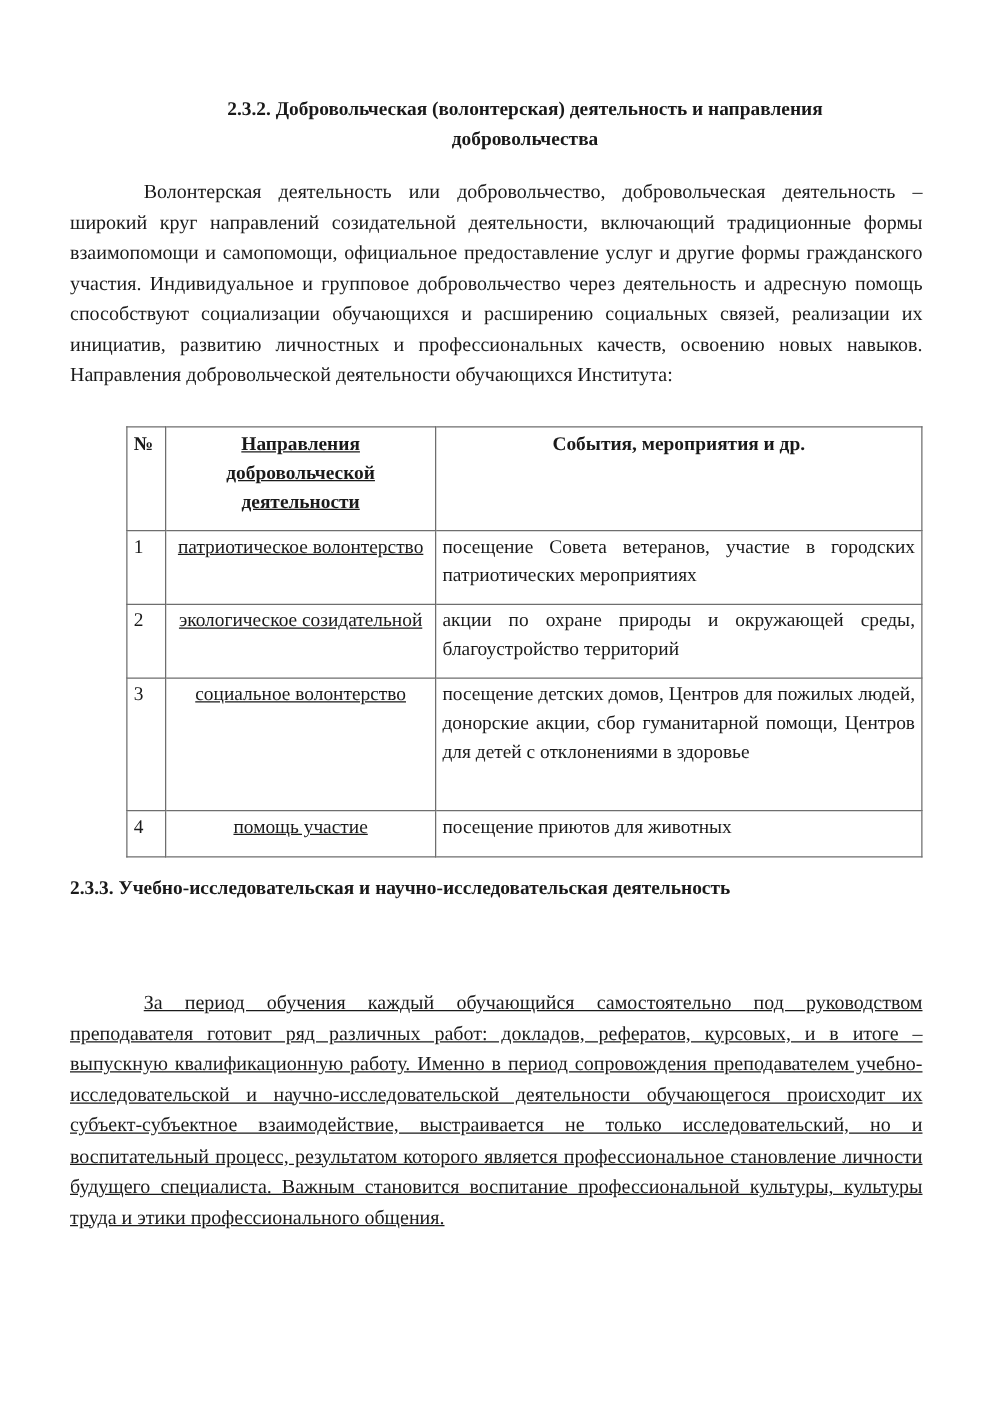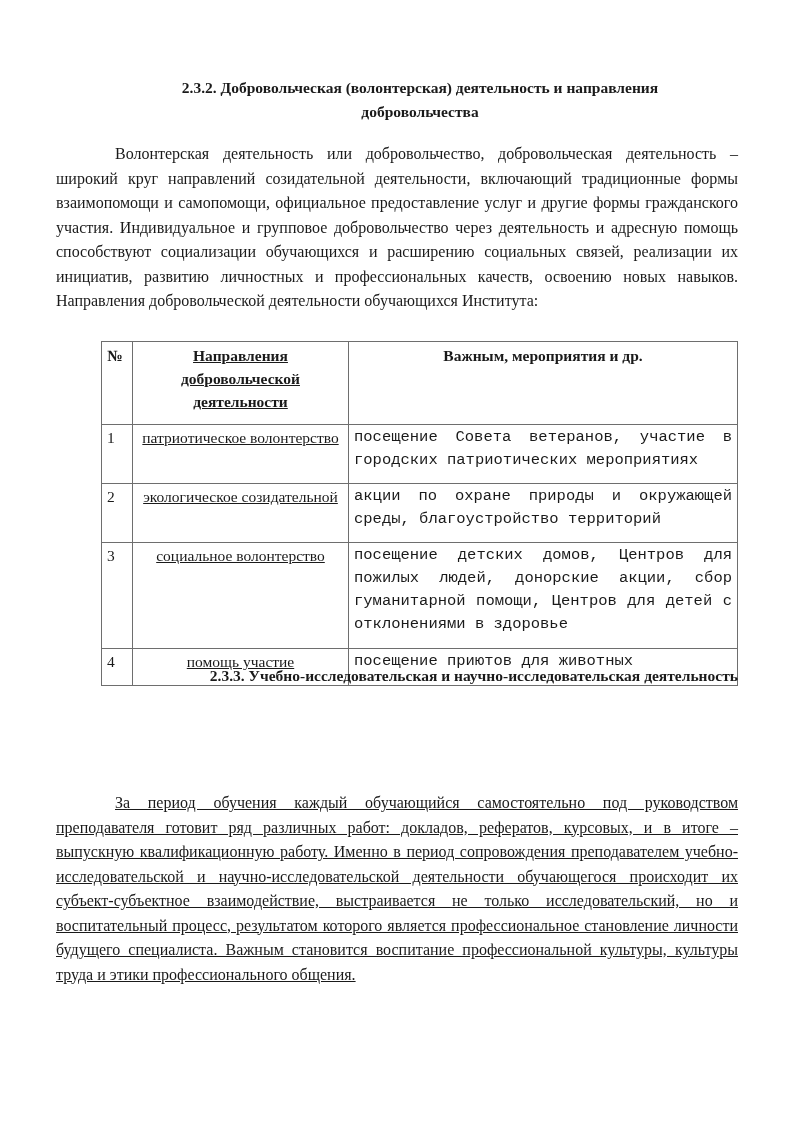--- a/index.html
+++ b/index.html
@@ -6,28 +6,28 @@
   body { width: 793px; height: 1123px; position: relative; overflow: hidden;
          font-family: "Liberation Serif", "DejaVu Serif", serif; color: #1a1a1a; }
   .page { position: absolute; left: 0; top: 0; width: 793px; height: 1123px; }
   .h2 { position: absolute; font-weight: bold; font-size: 15.5px; line-height: 24px; text-align: center; }
   .h2-a { left: 140px; width: 560px; top: 76px; }
   .para { position: absolute; left: 56px; width: 682px; font-size: 16px; line-height: 24.5px;
           text-align: justify; text-indent: 59px; margin: 0; }
   .p1 { top: 142px; }
   .p2 { top: 718px; }
   .p3 { top: 791px; text-decoration: underline; }
-  .h2-b { left: 56px; width: 682px; top: 664px; line-height: 24px; text-align: right; }
+  .h2-b { left: 56px; width: 682px; top: 699px; line-height: 24px; text-align: left; }
   table.vol { position: absolute; left: 101px; top: 341px; width: 637px; border-collapse: collapse;
               font-size: 15.5px; line-height: 23px; }
   table.vol td, table.vol th { border: 1px solid #6e6e6e; vertical-align: top; padding: 0 5px; }
   table.vol th { font-weight: bold; text-align: center; padding-top: 2px; }
   .c-num { width: 20px; text-align: left; }
   .c-dir { width: 205px; text-align: center; text-decoration: underline; }
-  .c-ev { text-align: justify; font-family: Liberation Mono, monospace; }
+  .c-ev { text-align: justify; }
   tr.hdr { height: 83px; }
   tr.r1 { height: 59px; }
   tr.r2 { height: 59px; }
   tr.r3 { height: 106px; }
   tr.r4 { height: 37px; }
   table.vol td { padding-top: 1px; }
 </style>
 </head>
 <body>
 
@@ -35,21 +35,21 @@
 
   <div class="h2 h2-a">2.3.2. Добровольческая (волонтерская) деятельность и направления добровольчества</div>
 
   <p class="para p1">Волонтерская деятельность или добровольчество, добровольческая деятельность – широкий круг направлений созидательной деятельности, включающий традиционные формы взаимопомощи и самопомощи, официальное предоставление услуг и другие формы гражданского участия. Индивидуальное и групповое добровольчество через деятельность и адресную помощь способствуют социализации обучающихся и расширению социальных связей, реализации их инициатив, развитию личностных и профессиональных качеств, освоению новых навыков. Направления добровольческой деятельности обучающихся Института:</p>
 
   <table class="vol">
     <tbody>
         <tr class="hdr">
       <th class="c-num" style="text-align:left">№</th>
       <th class="c-dir">Направления добровольческой деятельности</th>
-      <th>Важным, мероприятия и др.</th>
+      <th>События, мероприятия и др.</th>
     </tr>
     <tr class="r1">
       <td class="c-num">1</td>
       <td class="c-dir">патриотическое волонтерство</td>
       <td class="c-ev">посещение Совета ветеранов, участие в городских патриотических мероприятиях</td>
     </tr>
     <tr class="r2">
       <td class="c-num">2</td>
       <td class="c-dir">экологическое созидательной</td>
       <td class="c-ev">акции по охране природы и окружающей среды, благоустройство территорий</td>

